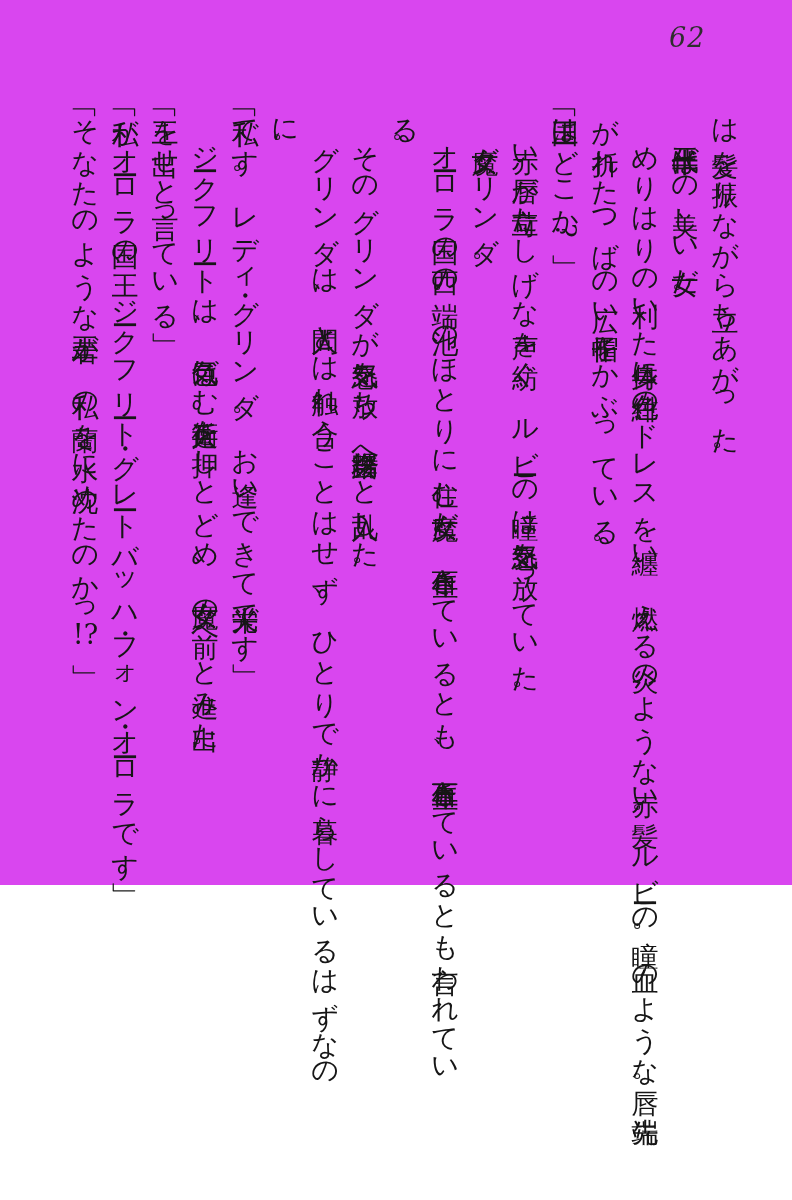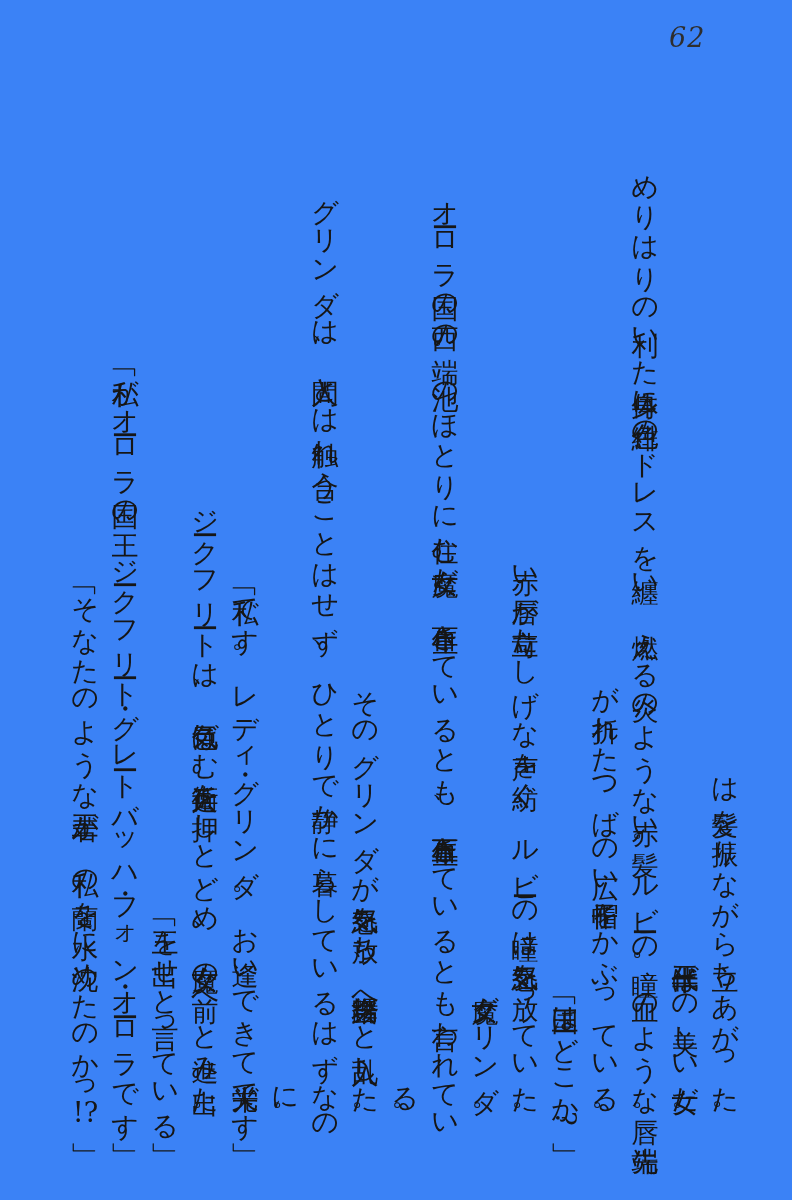--- a/index.html
+++ b/index.html
@@ -6,25 +6,24 @@
     margin: 0;
     padding: 0;
     width: 792px;
     height: 1200px;
     background: #ffffff;
     overflow: hidden;
   }
   .page {
     position: relative;
     width: 792px;
-    height: 1200px;
-    background: #3b82f6;
+    height: 885px;
+    background: #d946ef;
     color: #161616;
     font-family: "DejaVu Serif", "Liberation Serif", serif;
-    text-align: right;
   }
   .page-number {
     position: absolute;
     top: 24px;
     left: 669px;
     font-size: 27px;
     font-style: italic;
     color: #2e2e2e;
     letter-spacing: 1px;
     line-height: 1;

